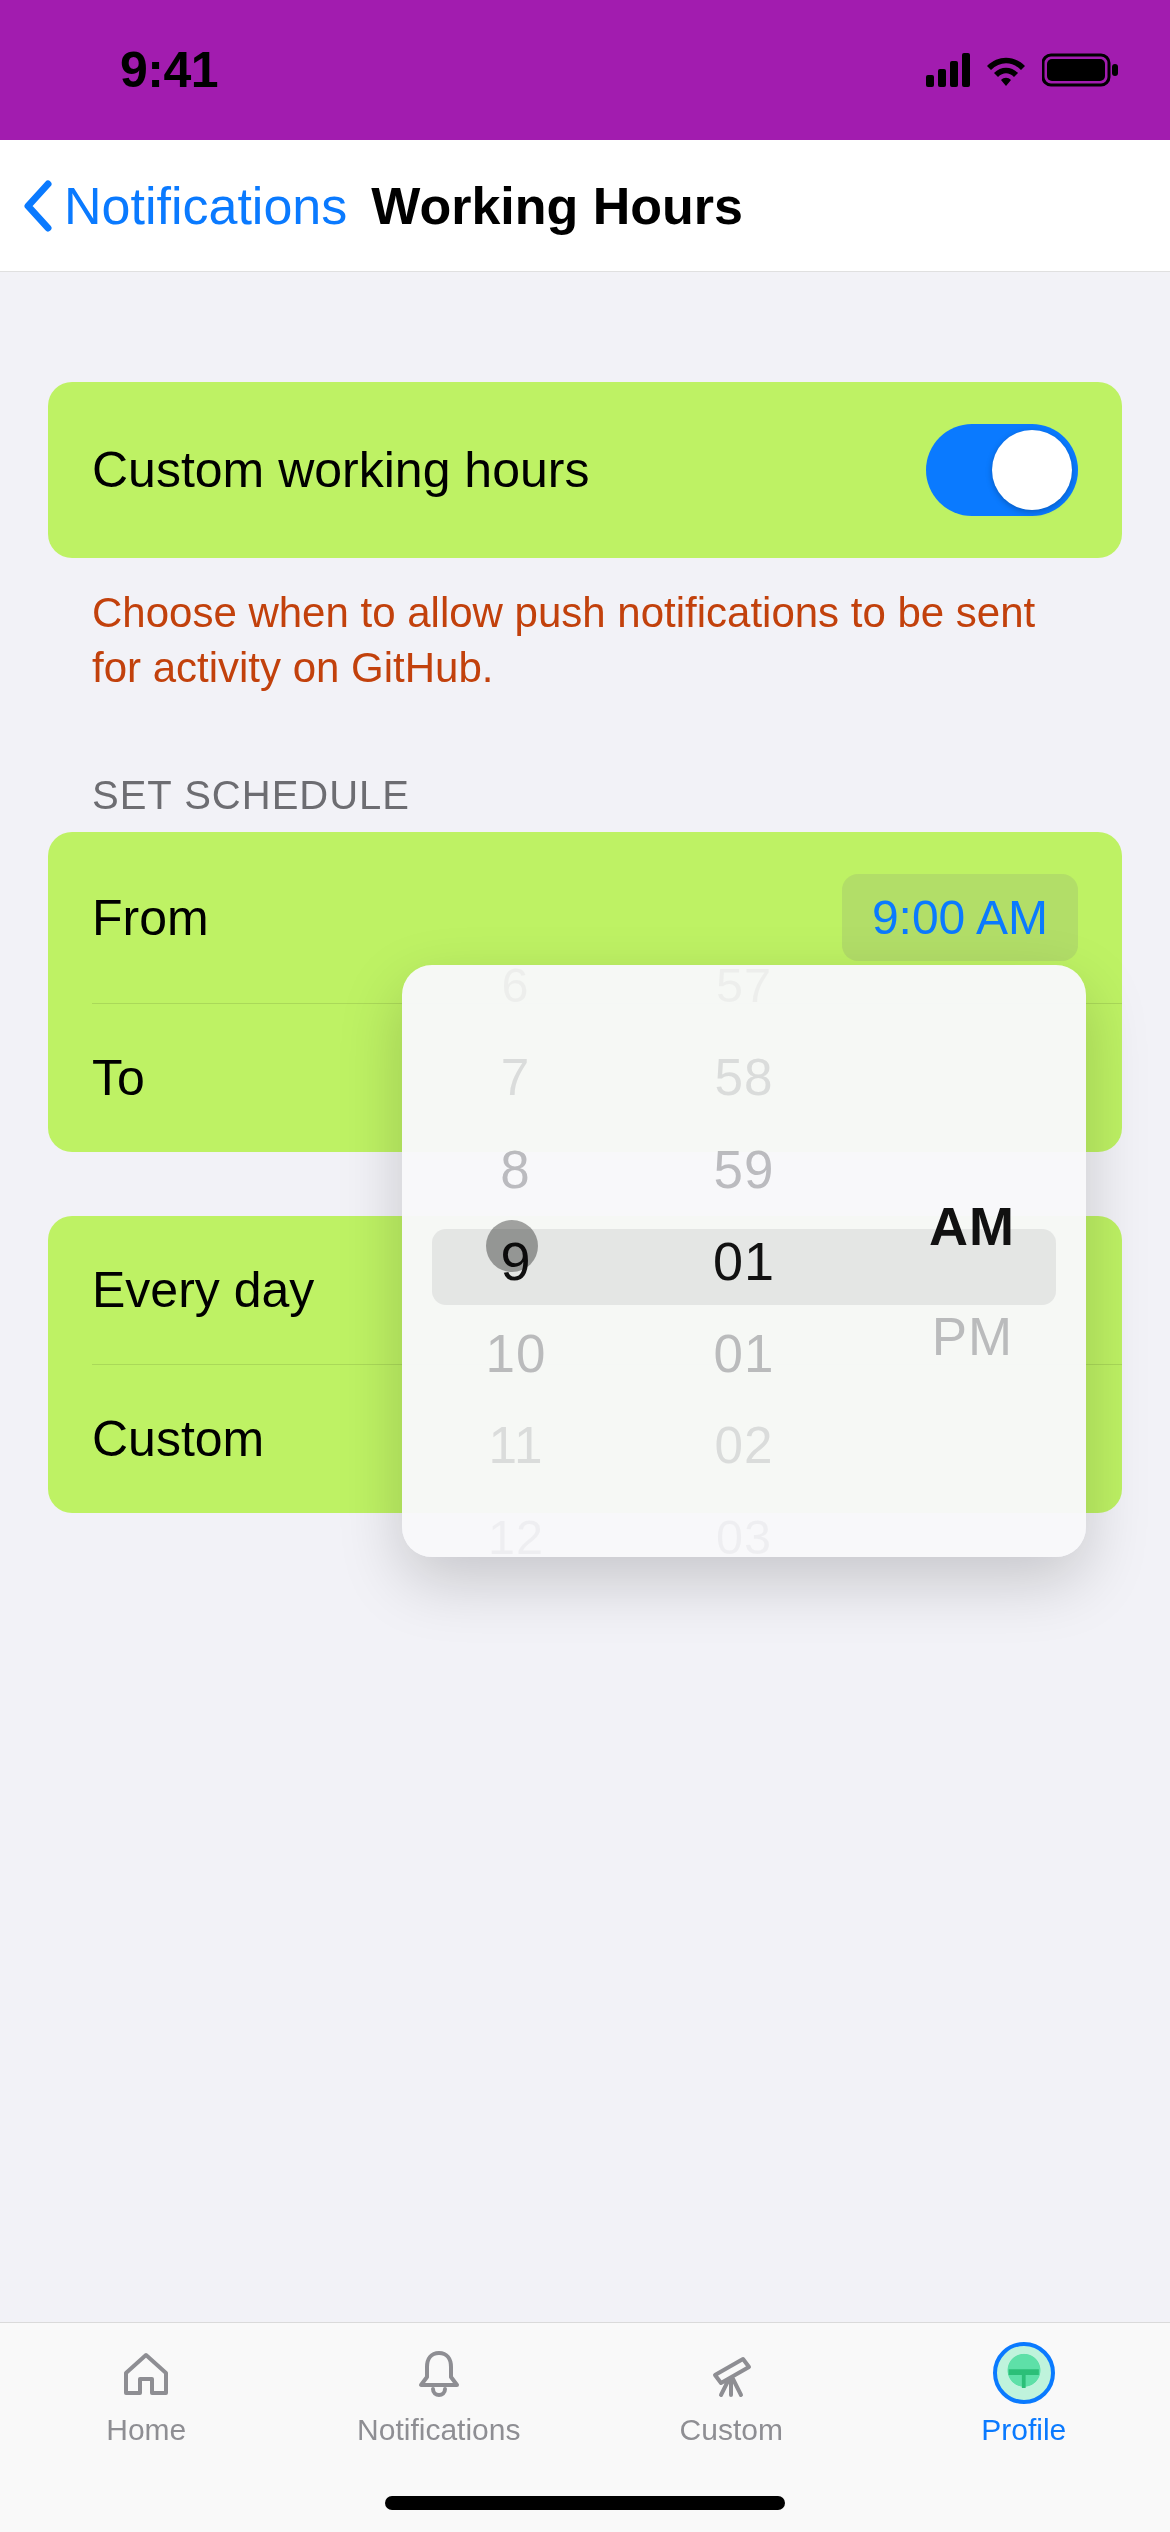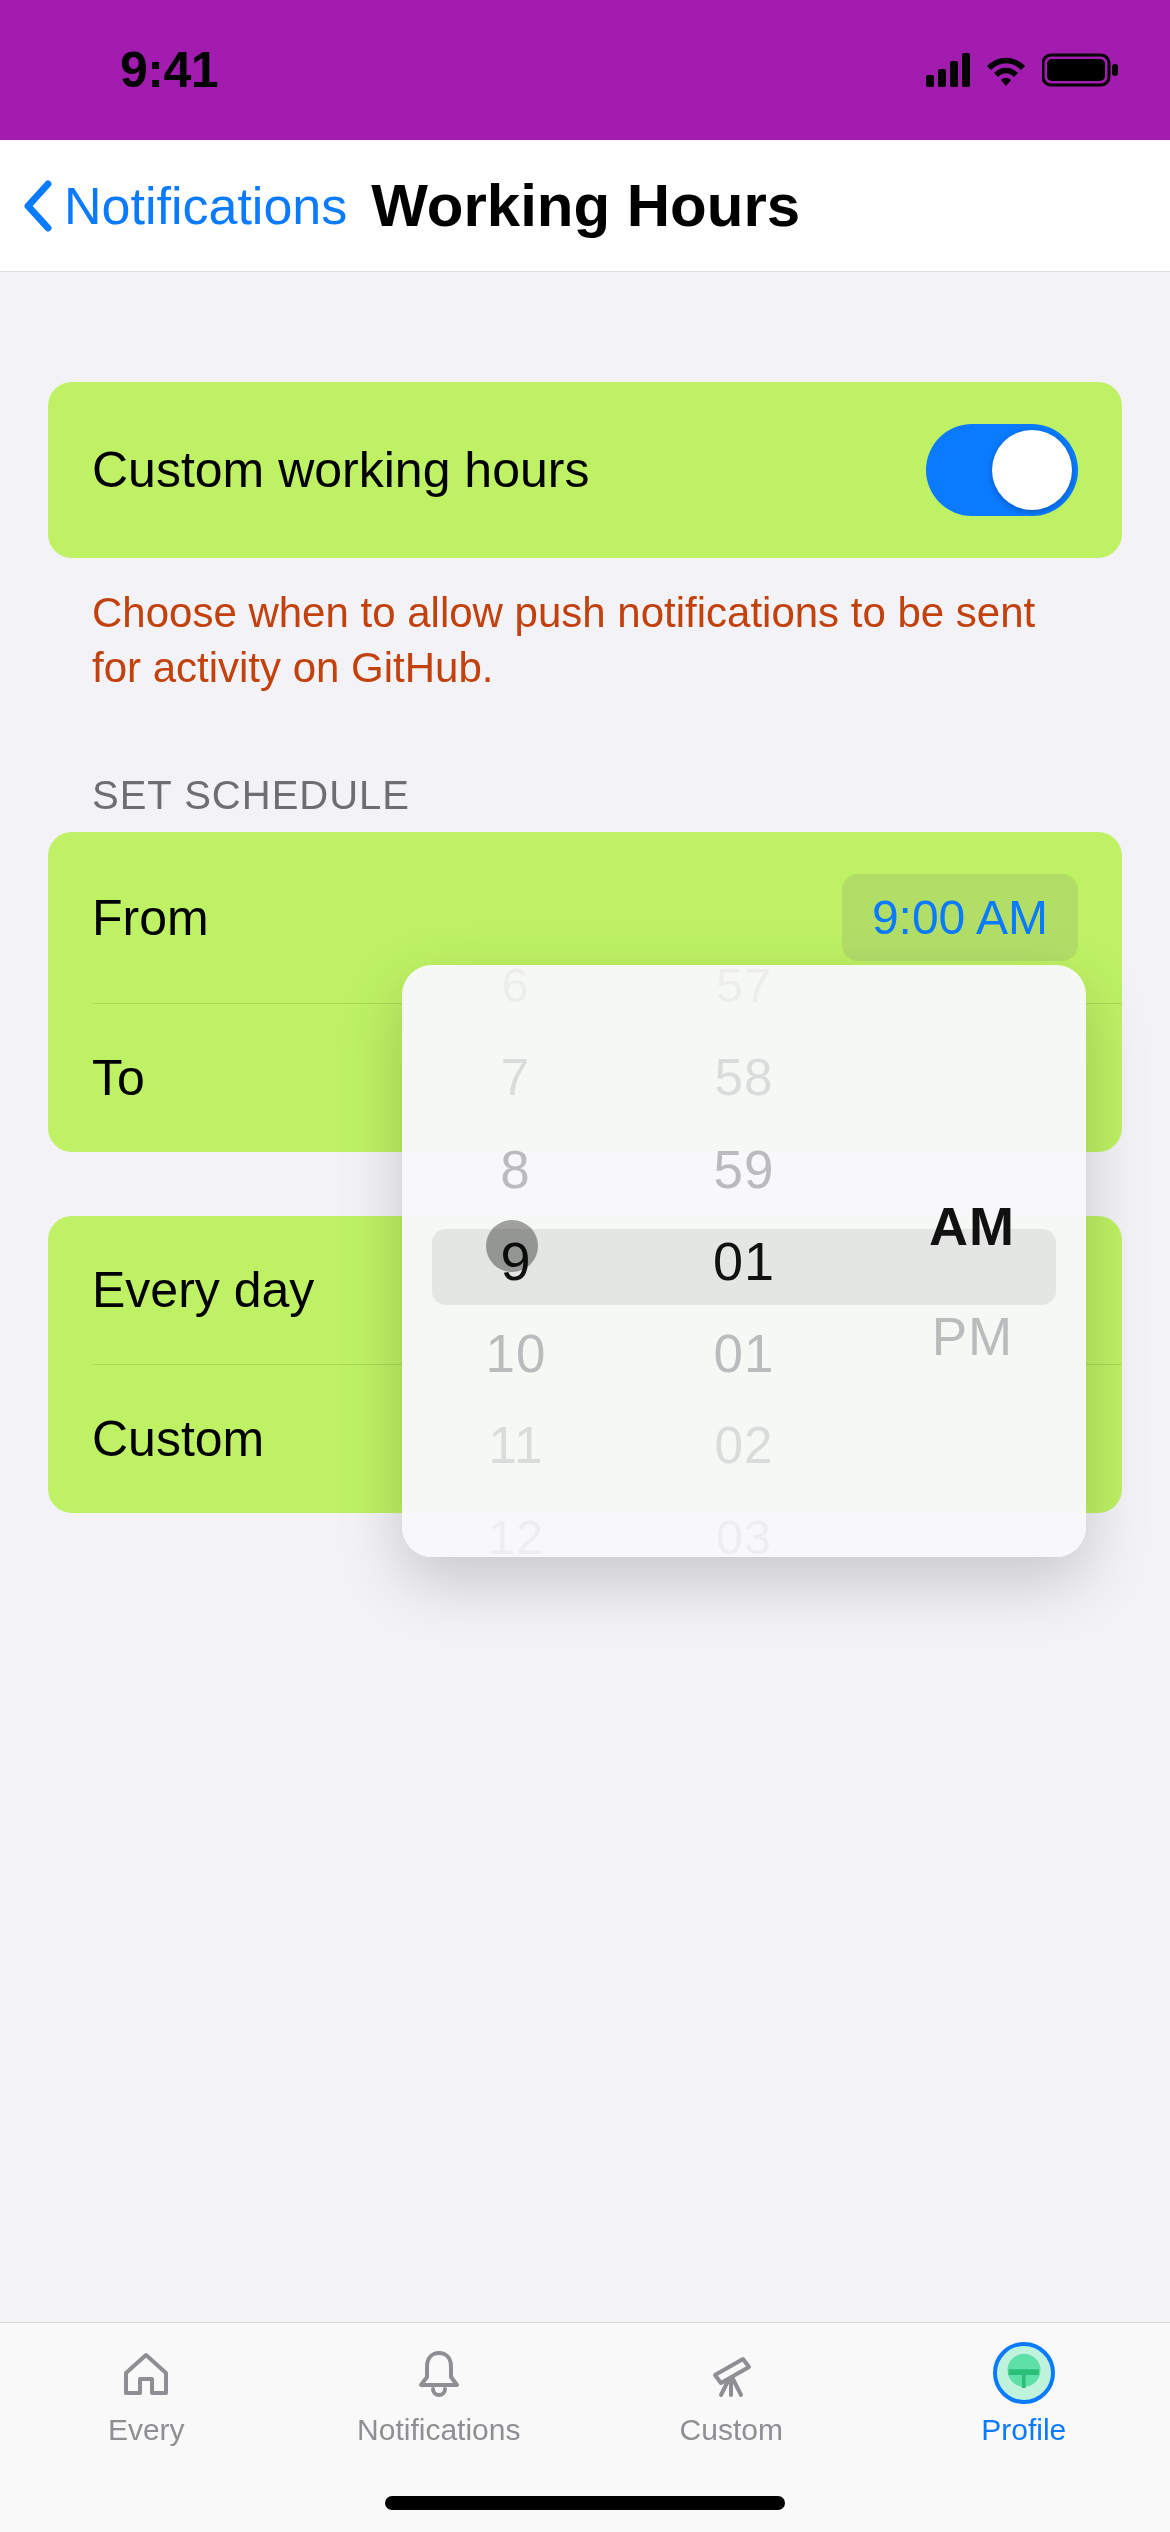--- a/index.html
+++ b/index.html
@@ -16,21 +16,21 @@
   .signal-bars span:nth-child(2){height:18px;}
   .signal-bars span:nth-child(3){height:26px;}
   .signal-bars span:nth-child(4){height:34px;}
   .wifi-ic svg, .battery-ic svg { display:block; }
 
   
   .nav-header { position: absolute; top: 140px; left: 0; right: 0; height: 132px; background: #fff; display: flex; align-items: center; padding: 0 20px; border-bottom: 1px solid rgba(0,0,0,0.12); }
   .back-area { display: flex; align-items: center; gap: 8px; color: #0a7aff; }
   .chevron-left { width: 36px; height: 52px; }
   .back-label { font-size: 52px; font-weight: 400; color: #0a7aff; }
-  .page-title { font-size: 60px; font-weight: 700; margin-left: 24px; }
+  .page-title { font-size: 52px; font-weight: 700; margin-left: 24px; }
 
   
   .content { position: absolute; top: 272px; left: 0; right: 0; bottom: 0; background: #f2f2f7; padding-top: 110px; }
 
   .card { margin: 0 48px; background: #bef264; border-radius: 24px; }
   .row { display: flex; align-items: center; justify-content: space-between; padding: 42px 44px; }
   .row-label { font-size: 50px; }
   .divider { height: 1px; background: rgba(0,0,0,0.1); margin-left: 44px; }
 
   
@@ -186,21 +186,21 @@
 
   <div class="touch-dot"></div>
 
   <div class="tab-bar">
     <div class="tab">
       <div class="icon-slot">
         <svg width="56" height="56" viewBox="0 0 56 56">
             <path d="M8 28 L28 10 L48 28 V48 H34 V34 H22 V48 H8 Z" fill="none" stroke="#8e8e93" stroke-width="4" stroke-linejoin="round"></path>
           </svg>
       </div>
-      <div class="tab-label">Every</div>
+      <div class="tab-label">Home</div>
     </div>
     <div class="tab">
       <div class="icon-slot">
         <svg width="56" height="56" viewBox="0 0 56 56">
             <path d="M28 8 C20 8 16 14 16 22 V32 L10 40 H46 L40 32 V22 C40 14 36 8 28 8 Z M22 44 C22 48 25 50 28 50 C31 50 34 48 34 44" fill="none" stroke="#8e8e93" stroke-width="4" stroke-linejoin="round" stroke-linecap="round"></path>
           </svg>
       </div>
       <div class="tab-label">Notifications</div>
     </div>
     <div class="tab">

